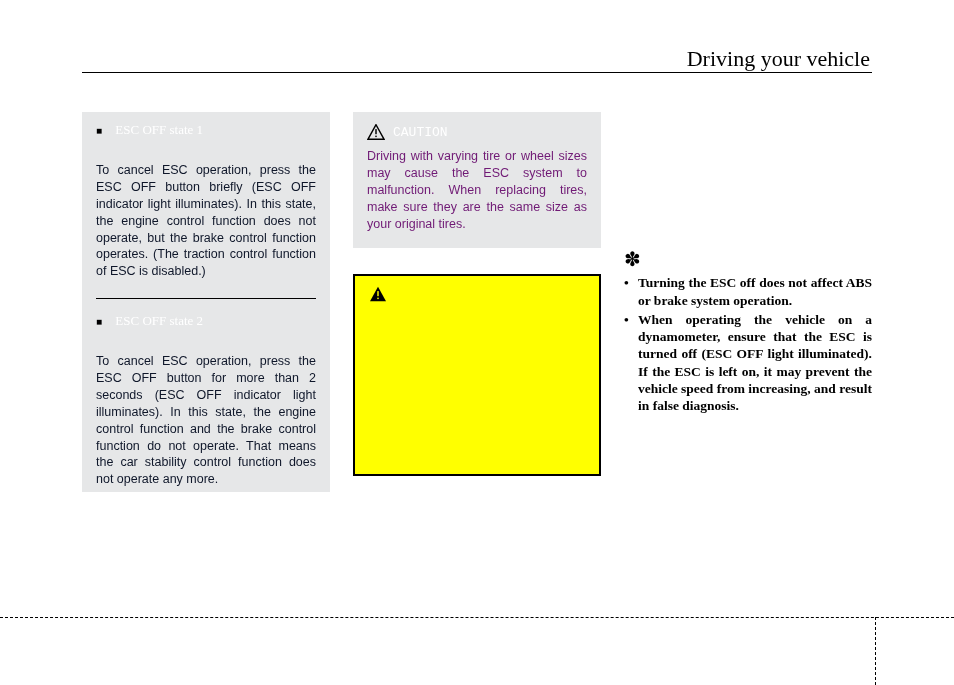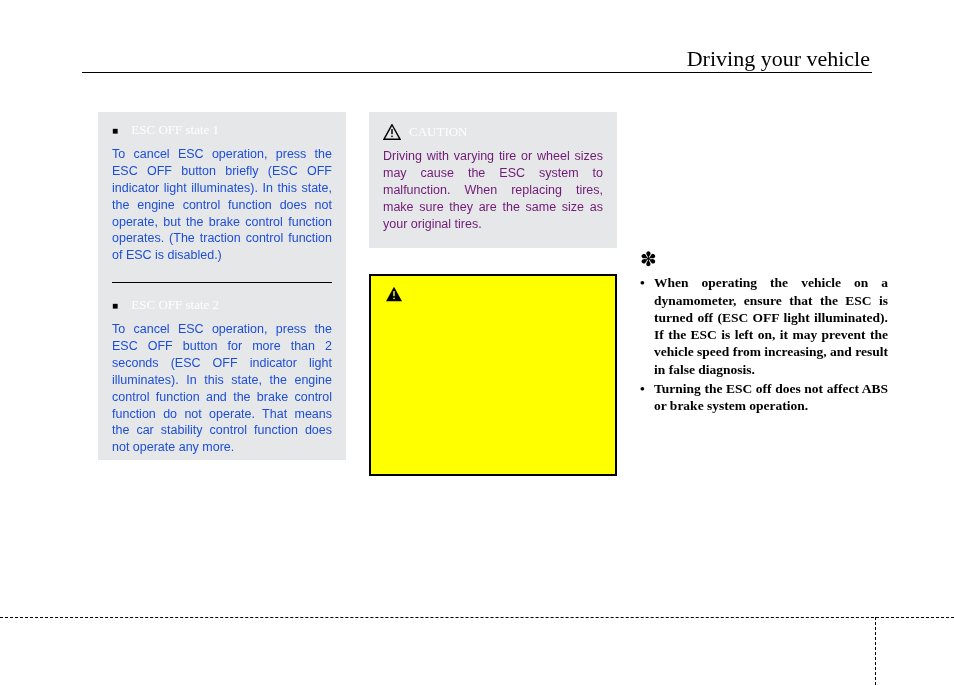--- a/index.html
+++ b/index.html
@@ -29,21 +29,21 @@
   .header-rule {
     position: absolute;
     top: 72px;
     left: 82px;
     width: 790px;
     border-top: 1px solid #000;
   }
   .columns {
     position: absolute;
     top: 112px;
-    left: 98px;
+    left: 82px;
     width: 790px;
     display: flex;
     justify-content: space-between;
     font-family: Arial, Helvetica, sans-serif;
   }
   .col {
     width: 248px;
   }
   
   .gray-box {
@@ -62,38 +62,38 @@
     margin-right: 10px;
   }
   .gray-sep {
     border-top: 1px solid #000;
     margin: 0 0 0 0;
   }
   .gray-body {
     font-size: 12.5px;
     line-height: 1.35;
     text-align: justify;
-    color: #1d4ed8; 
-    margin-top: 8px;
+    color: #0f172a; 
+    margin-top: 24px;
   }
   .gray-stack { width: 100%; }
   .gray-stack .gray-box.first { padding-bottom: 18px; }
   .gray-stack .gray-box.second { padding-top: 14px; padding-bottom: 4px; }
 
   
   .caution-box {
     background: #e6e7e8;
     border: 0;
     width: 100%;
     box-sizing: border-box;
     padding: 12px 14px 16px 14px;
   }
   .caution-box .hd {
     display: flex; align-items: center;
-    font-family: Liberation Serif, serif;
+    font-family: Liberation Mono, monospace;
     font-size: 13px; font-weight: normal;
   }
   .hd .tri {
     width: 18px; height: 16px; margin-right: 8px;
     display:inline-block;
   }
   .caution-body {
     font-size: 12.5px;
     line-height: 1.35;
     text-align: justify;
@@ -253,22 +253,22 @@
 
     <div class="col rc">
       <div class="section-title" style="color:#fff">ESC OFF usage</div>
       <p class="body">It is a good idea to keep the ESC turned on for daily driving whenever possible.</p>
       <p class="body">To turn ESC off while driving, press the ESC OFF button while driving on a flat road surface.</p>
 
       <div class="notice-flag">
         <span class="star">✽</span><span class="word">NOTICE</span>
       </div>
       <ul class="notice">
+        <li>Turning the ESC off does not affect ABS or brake system operation.</li>
         <li>When operating the vehicle on a dynamometer, ensure that the ESC is turned off (ESC OFF light illuminated). If the ESC is left on, it may prevent the vehicle speed from increasing, and result in false diagnosis.</li>
-        <li>Turning the ESC off does not affect ABS or brake system operation.</li>
       </ul>
     </div>
 
   </div>
 
   <div class="dashed"></div>
   <div class="dashed-v"></div>
   <div class="page-num">5-33</div>
 
 </div>

